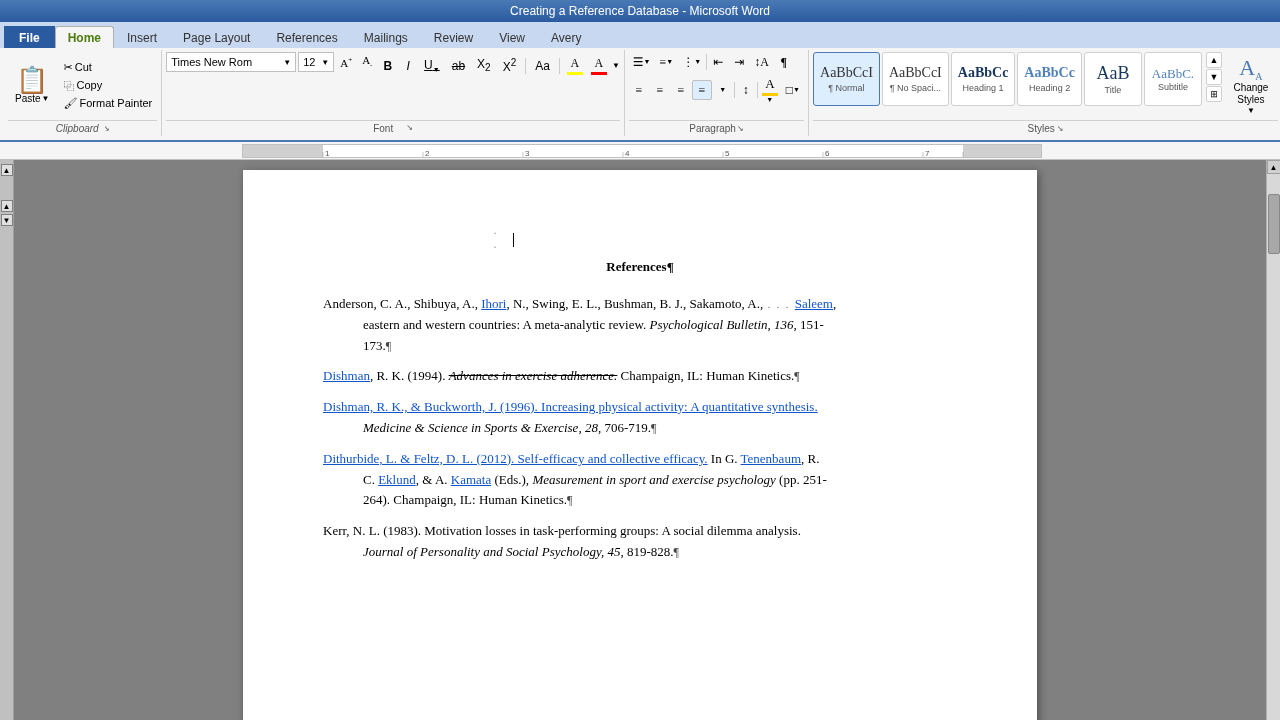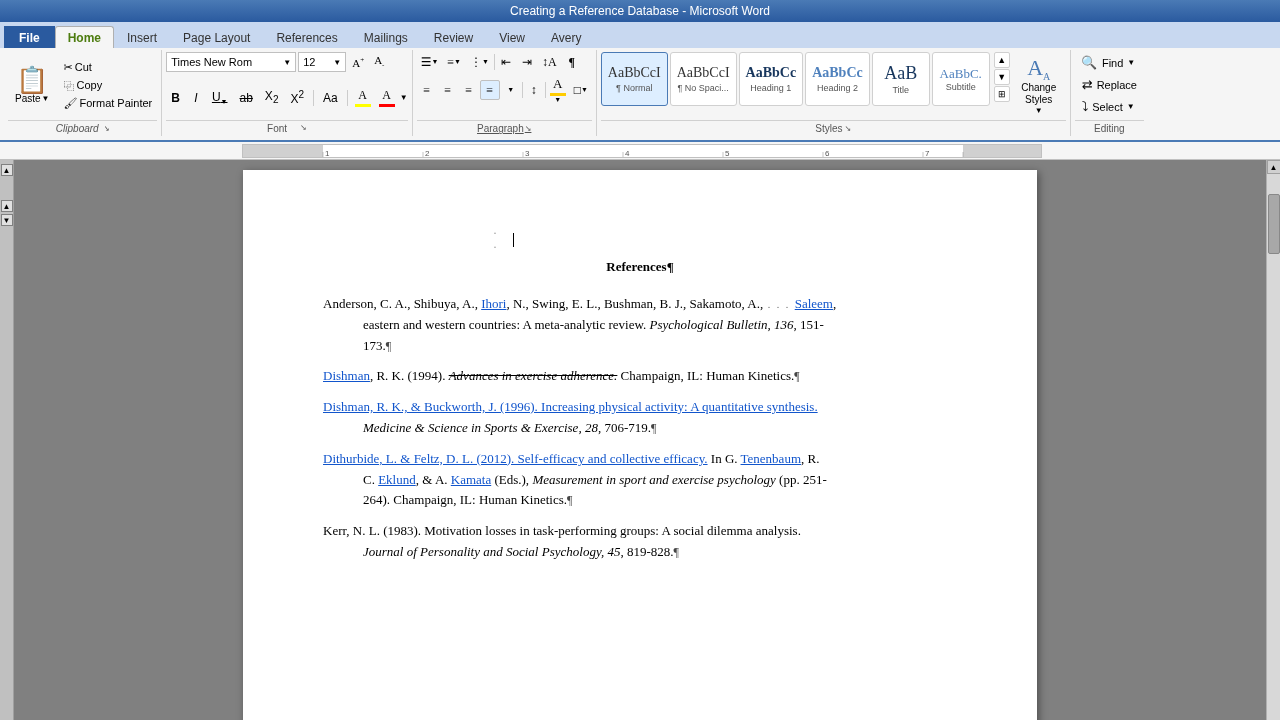--- a/index.html
+++ b/index.html
@@ -141,21 +141,21 @@
       justify-content: space-between;
       cursor: pointer;
     }
 
     .size-selector {
       border: 1px solid #c0c0c0;
       background: white;
       padding: 1px 4px;
       font-size: 11px;
       font-family: 'Segoe UI', Arial, sans-serif;
-      width: 48px;
+      width: 36px;
       height: 20px;
       display: flex;
       align-items: center;
       justify-content: space-between;
       cursor: pointer;
     }
 
     .font-format-row {
       display: flex;
       gap: 2px;
@@ -522,21 +522,21 @@
         </div>
       </div>
     </div>
     <div class="group-label" style="display:flex;align-items:center;justify-content:center;gap:4px;font-style:italic;">
       <span>Clipboard</span>
       <span style="font-size:8px;">↘</span>
     </div>
   </div>
 
   <div class="ribbon-group">
-    <div class="group-content" style="flex-direction:column;align-items:flex-start;gap:10px;">
+    <div class="group-content" style="flex-direction:row;align-items:flex-start;gap:2px;">
       <div class="combo-row">
         <div class="font-selector">
           <span style="font-family:Segoe UI,Arial,sans-serif;font-size:11px;">Times New Rom</span>
           <span style="font-size:8px;">▼</span>
         </div>
         <div class="size-selector">
           <span style="font-family:Segoe UI,Arial,sans-serif;font-size:11px;">12</span>
           <span style="font-size:8px;">▼</span>
         </div>
         <div class="grow-btn" title="Increase font size">A<sup style="font-size:7px;">+</sup></div>
@@ -591,21 +591,21 @@
         <div class="icon-btn">↕</div>
         <div style="width:1px;height:16px;background:#ccc;"></div>
         <div class="color-btn">
           <span>A</span>
           <div class="color-bar" style="background:#ffcc00;"></div>
           <span style="font-size:7px;">▼</span>
         </div>
         <div class="icon-btn">□<span style="font-size:7px;">▼</span></div>
       </div>
     </div>
-    <div class="group-label" style="display:flex;align-items:center;justify-content:center;gap:1px;text-decoration:underline;">
+    <div class="group-label" style="display:flex;align-items:center;justify-content:center;gap:1px;">
       <span>Paragraph</span>
       <span style="font-size:8px;">↘</span>
     </div>
   </div>
 
   <div class="ribbon-group">
     <div class="group-content" style="align-items:flex-start;">
       <div class="styles-box">
 
         <div class="style-item selected">

